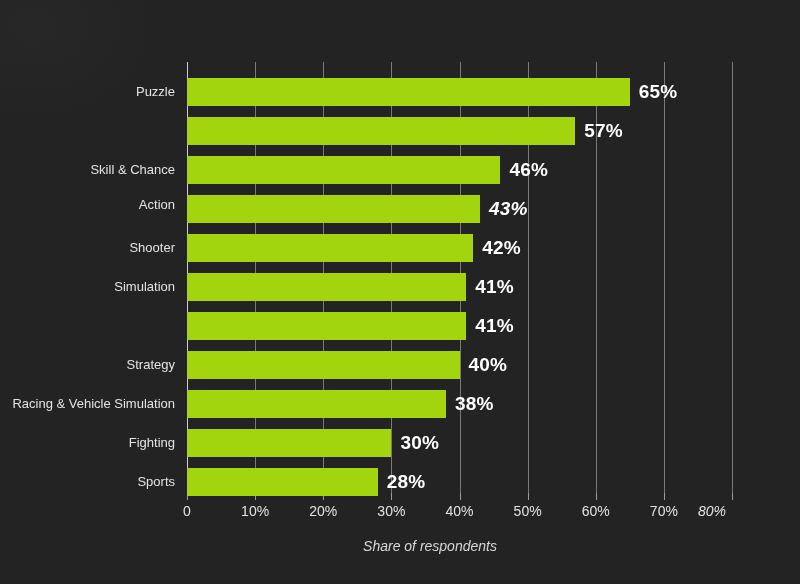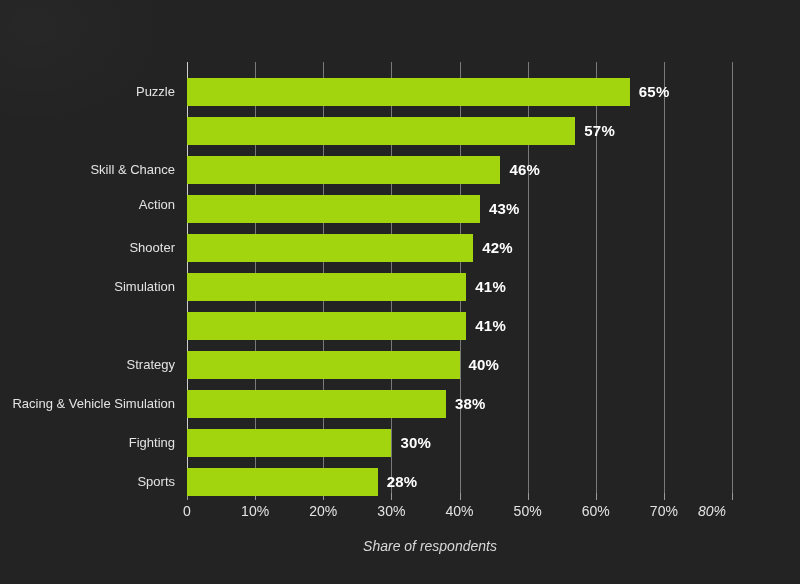--- a/index.html
+++ b/index.html
@@ -71,21 +71,21 @@
     top: 0;
     height: 28px;
     background: #a2d50d;
   }
   .bar-value {
     position: absolute;
     top: 0;
     height: 28px;
     line-height: 28px;
     color: #ffffff;
-    font-size: 15px;
+    font-size: 19px;
     font-weight: bold;
     white-space: nowrap;
     letter-spacing: 0.2px;
   }
 
   
   .cat-labels {
     position: absolute;
     left: 0;
     top: 62px;
@@ -164,21 +164,21 @@
         <div class="row" style="top: 55px;">
           <div class="bar" style="width: 388.312px; background: rgb(162, 213, 13);"></div>
           <div class="bar-value" style="left: 397.312px;">57%</div>
         </div>
         <div class="row" style="top: 94px;">
           <div class="bar" style="width: 313.375px; background: rgb(162, 213, 13);"></div>
           <div class="bar-value" style="left: 322.375px;">46%</div>
         </div>
         <div class="row" style="top: 133px;">
           <div class="bar" style="width: 292.938px; background: rgb(162, 213, 13);"></div>
-          <div class="bar-value" style="left: 301.938px;">43%</div>
+          <div class="bar-value" style="left: 301.938px; font-style: italic;">43%</div>
         </div>
         <div class="row" style="top: 172px;">
           <div class="bar" style="width: 286.125px; background: rgb(162, 213, 13);"></div>
           <div class="bar-value" style="left: 295.125px;">42%</div>
         </div>
         <div class="row" style="top: 211px;">
           <div class="bar" style="width: 279.312px; background: rgb(162, 213, 13);"></div>
           <div class="bar-value" style="left: 288.312px;">41%</div>
         </div>
         <div class="row" style="top: 250px;">

